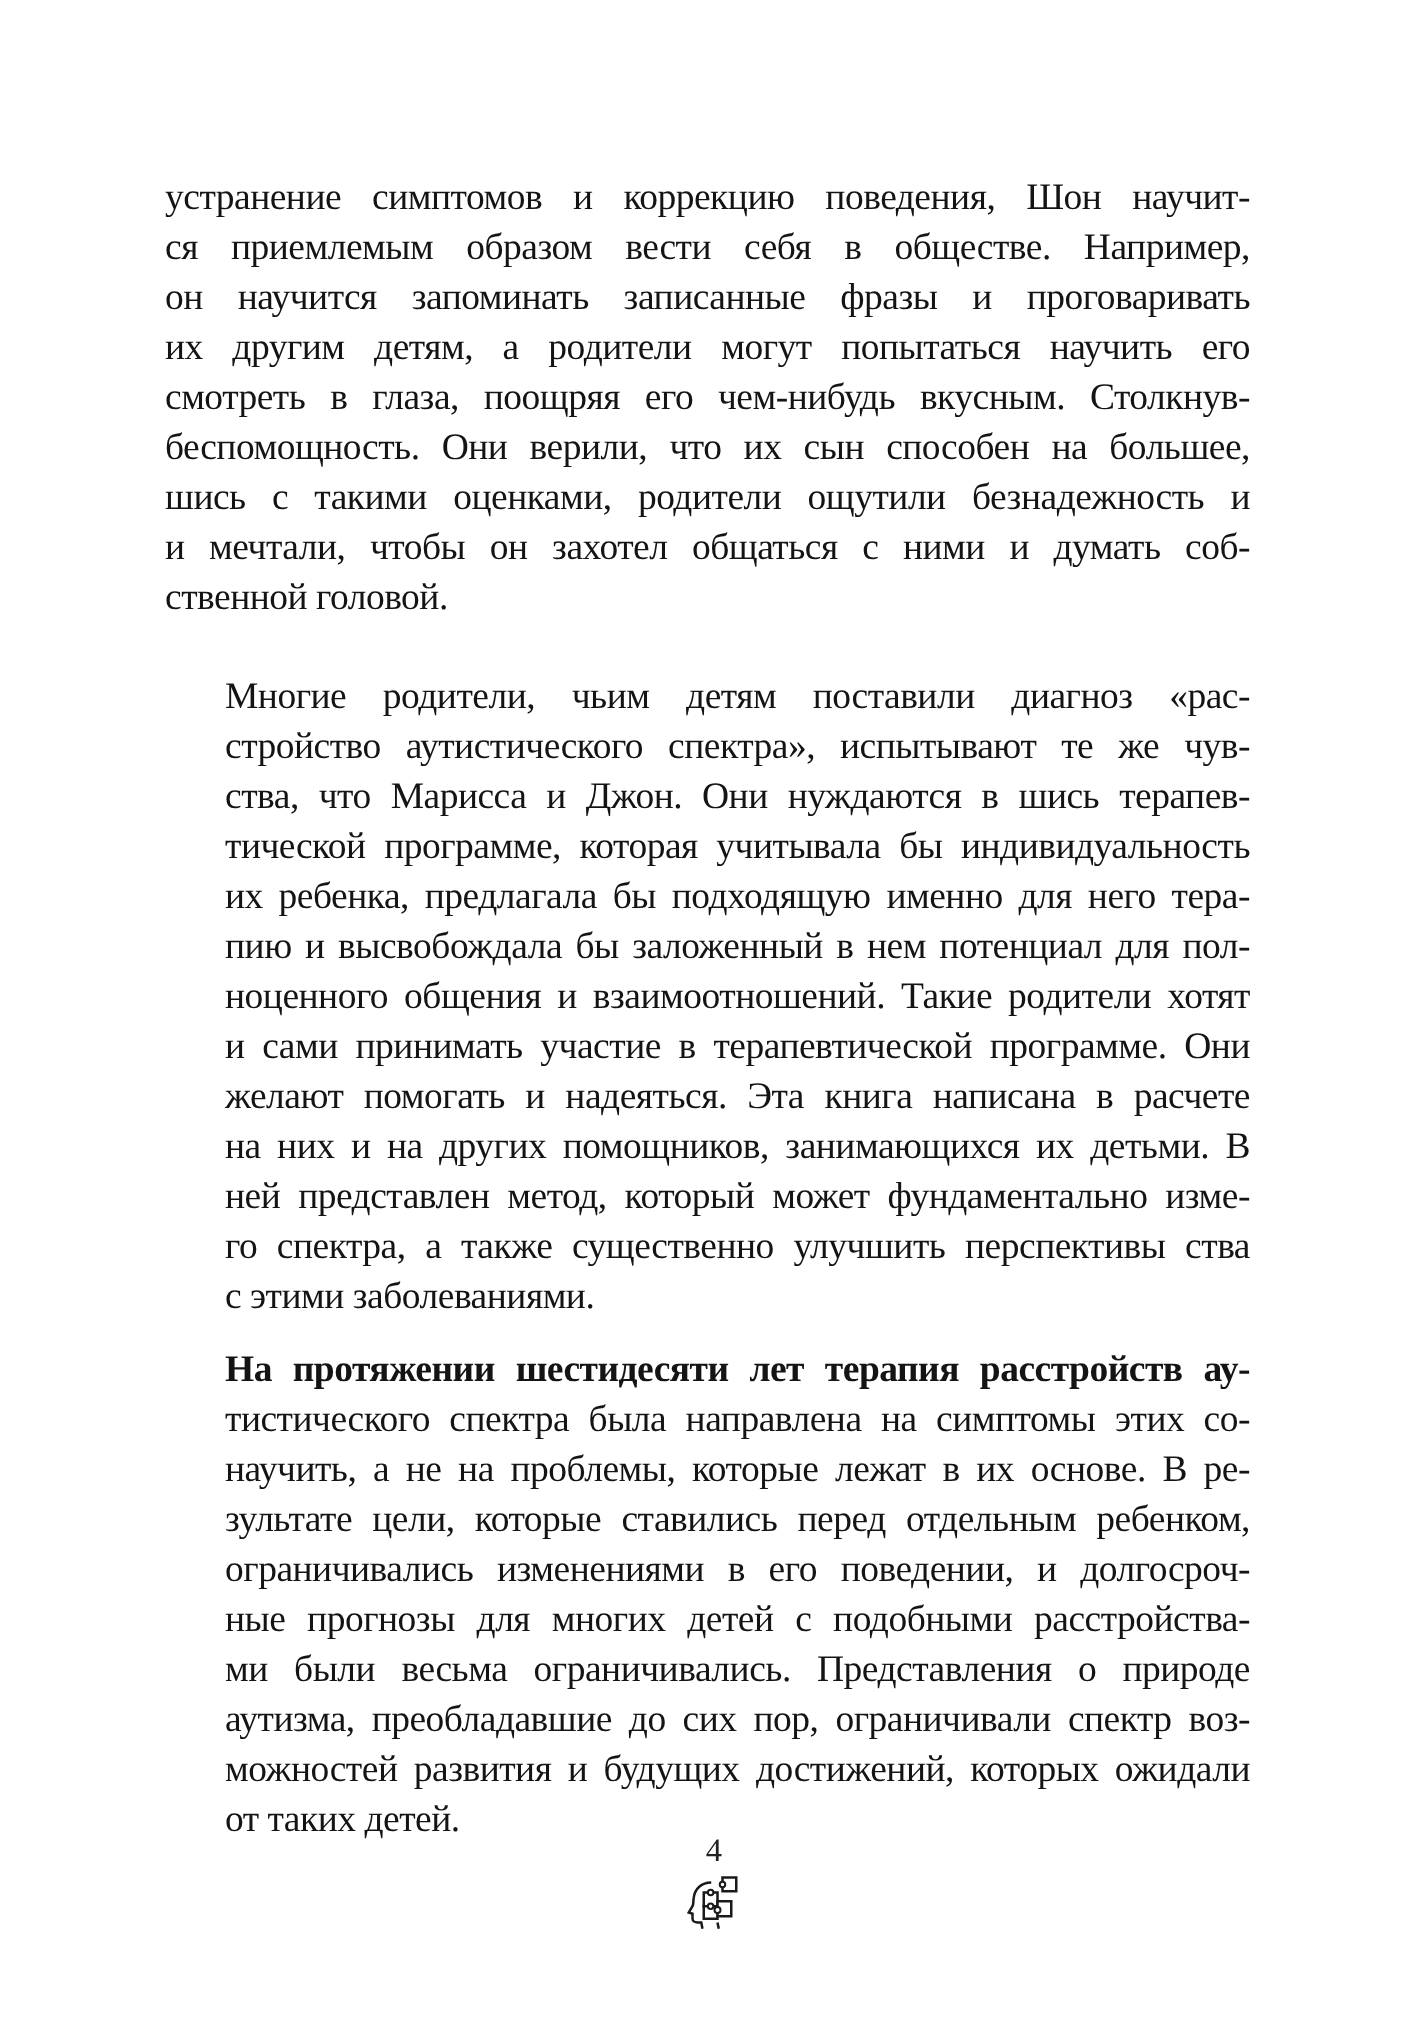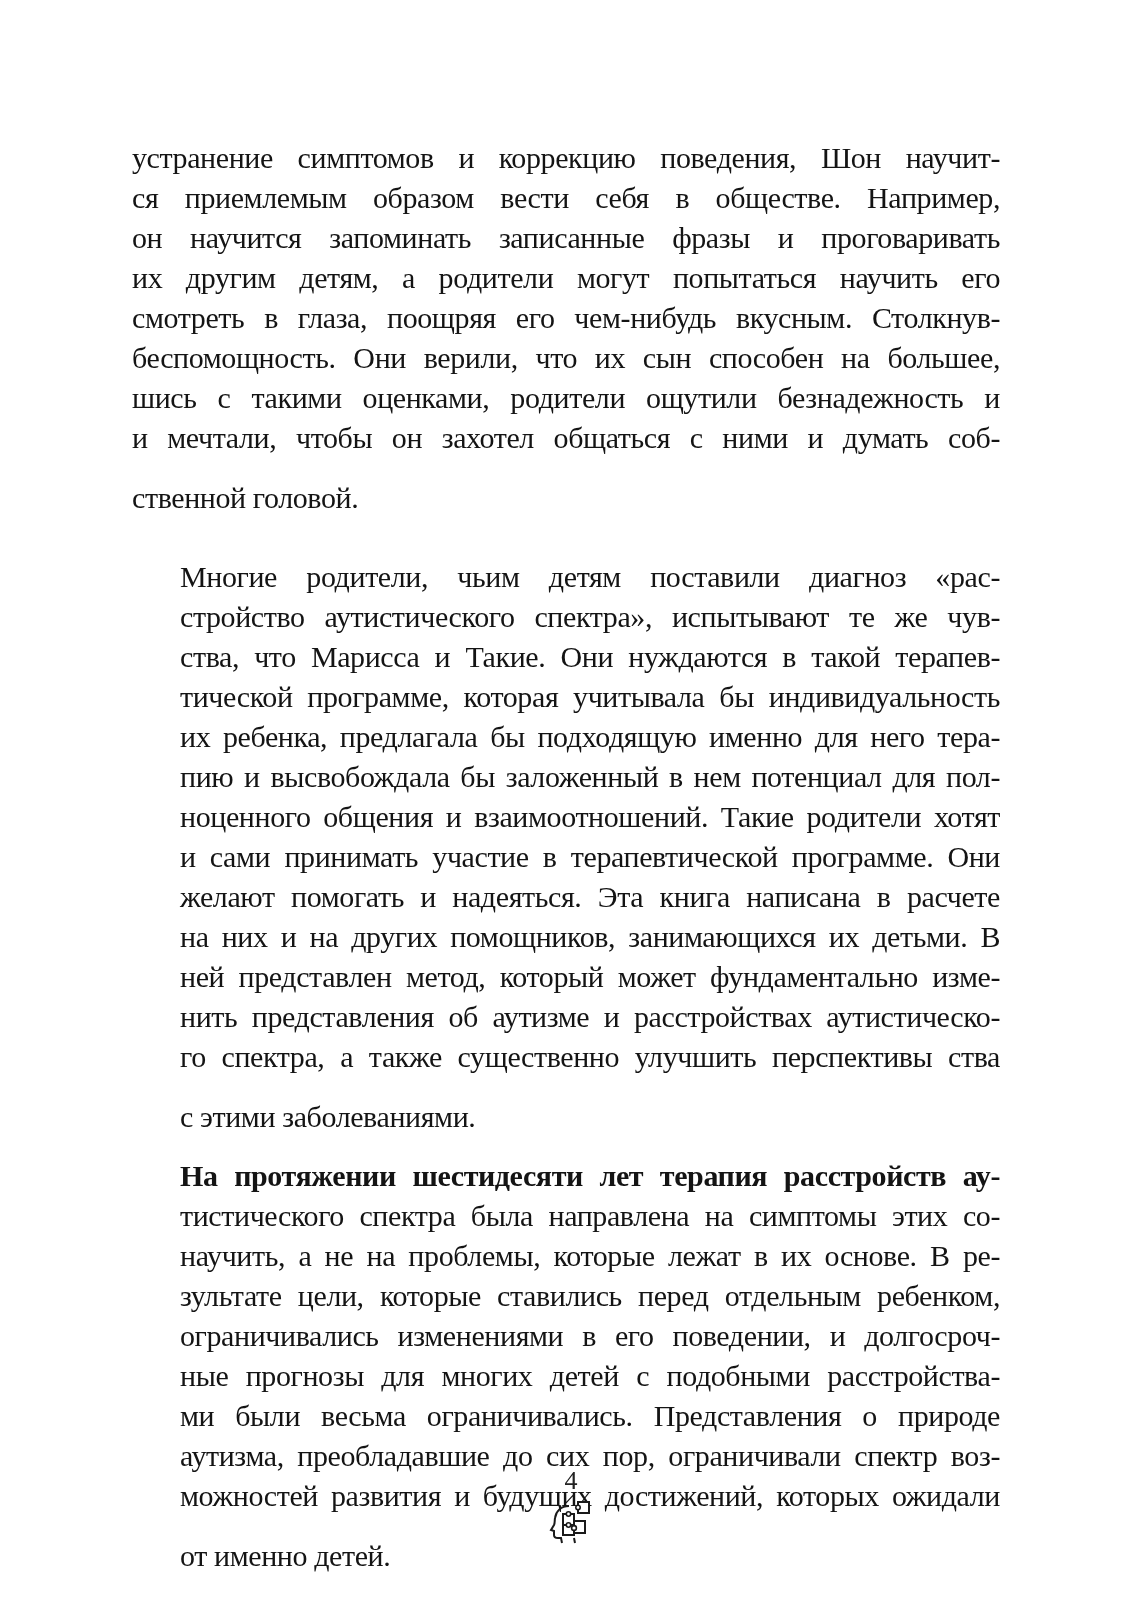--- a/index.html
+++ b/index.html
@@ -14,21 +14,21 @@
     font-size: 30px;
     line-height: 40px;
     color: #141414;
     text-align: justify;
     letter-spacing: -0.4px;
     word-spacing: 0px;
   }
   .para { margin: 0 0 19px 0; hyphens: manual; }
   .para.indent { text-indent: 48px; }
   .line { display: block; text-align: justify; text-align-last: justify; white-space: nowrap; overflow: visible; }
-  .line.last { text-align-last: left; margin-top: 20px; }
+  .line.last { text-align-last: left; }
   .page-number {
     position: absolute;
     left: 0; width: 1142px;
     top: 1466px;
     text-align: center;
     font-family: "Liberation Serif", "DejaVu Serif", serif;
     font-size: 26px;
     color: #222;
   }
   .logo {
@@ -51,44 +51,43 @@
         <span class="line">их другим детям, а родители могут попытаться научить его</span>
         <span class="line">смотреть в глаза, поощряя его чем-нибудь вкусным. Столкнув-</span>
         <span class="line">беспомощность. Они верили, что их сын способен на большее,</span>
         <span class="line">шись с такими оценками, родители ощутили безнадежность и</span>
         <span class="line">и мечтали, чтобы он захотел общаться с ними и думать соб-</span>
         <span class="line last">ственной головой.</span>
       </div>
       <div class="para indent">
         <span class="line" style="text-indent: 48px; margin-top: 39px;">Многие родители, чьим детям поставили диагноз «рас-</span>
         <span class="line">стройство аутистического спектра», испытывают те же чув-</span>
-        <span class="line">ства, что Марисса и Такие. Они нуждаются в такой терапев-</span>
+        <span class="line">ства, что Марисса и Джон. Они нуждаются в шись терапев-</span>
         <span class="line">тической программе, которая учитывала бы индивидуальность</span>
         <span class="line">их ребенка, предлагала бы подходящую именно для него тера-</span>
         <span class="line">пию и высвобождала бы заложенный в нем потенциал для пол-</span>
         <span class="line">ноценного общения и взаимоотношений. Такие родители хотят</span>
         <span class="line">и сами принимать участие в терапевтической программе. Они</span>
         <span class="line">желают помогать и надеяться. Эта книга написана в расчете</span>
         <span class="line">на них и на других помощников, занимающихся их детьми. В</span>
         <span class="line">ней представлен метод, который может фундаментально изме-</span>
-        <span class="line">нить представления об аутизме и расстройствах аутистическо-</span>
         <span class="line">го спектра, а также существенно улучшить перспективы ства</span>
         <span class="line last">с этими заболеваниями.</span>
       </div>
       <div class="para indent">
         <span class="line" style="text-indent: 48px; font-weight: bold;">На протяжении шестидесяти лет терапия расстройств ау-</span>
         <span class="line">тистического спектра была направлена на симптомы этих со-</span>
         <span class="line">научить, а не на проблемы, которые лежат в их основе. В ре-</span>
         <span class="line">зультате цели, которые ставились перед отдельным ребенком,</span>
         <span class="line">ограничивались изменениями в его поведении, и долгосроч-</span>
         <span class="line">ные прогнозы для многих детей с подобными расстройства-</span>
         <span class="line">ми были весьма ограничивались. Представления о природе</span>
         <span class="line">аутизма, преобладавшие до сих пор, ограничивали спектр воз-</span>
         <span class="line">можностей развития и будущих достижений, которых ожидали</span>
-        <span class="line last">от именно детей.</span>
+        <span class="line last">от таких детей.</span>
       </div>
     </div>
 
   <div class="page-number">4</div>
 
   <svg class="logo" viewBox="0 0 44 46" xmlns="http://www.w3.org/2000/svg">
 
     <path d="M20 8 C12 8 7 13 6 20 C5.5 23 6 25 5 27 L2 32 L5 33 L5 37 C5 39 7 40 9 40 L12 40 L13 45" fill="none" stroke="#1a1a1a" stroke-width="2"></path>
     <path d="M25 40 L26 45" fill="none" stroke="#1a1a1a" stroke-width="2"></path>
 

